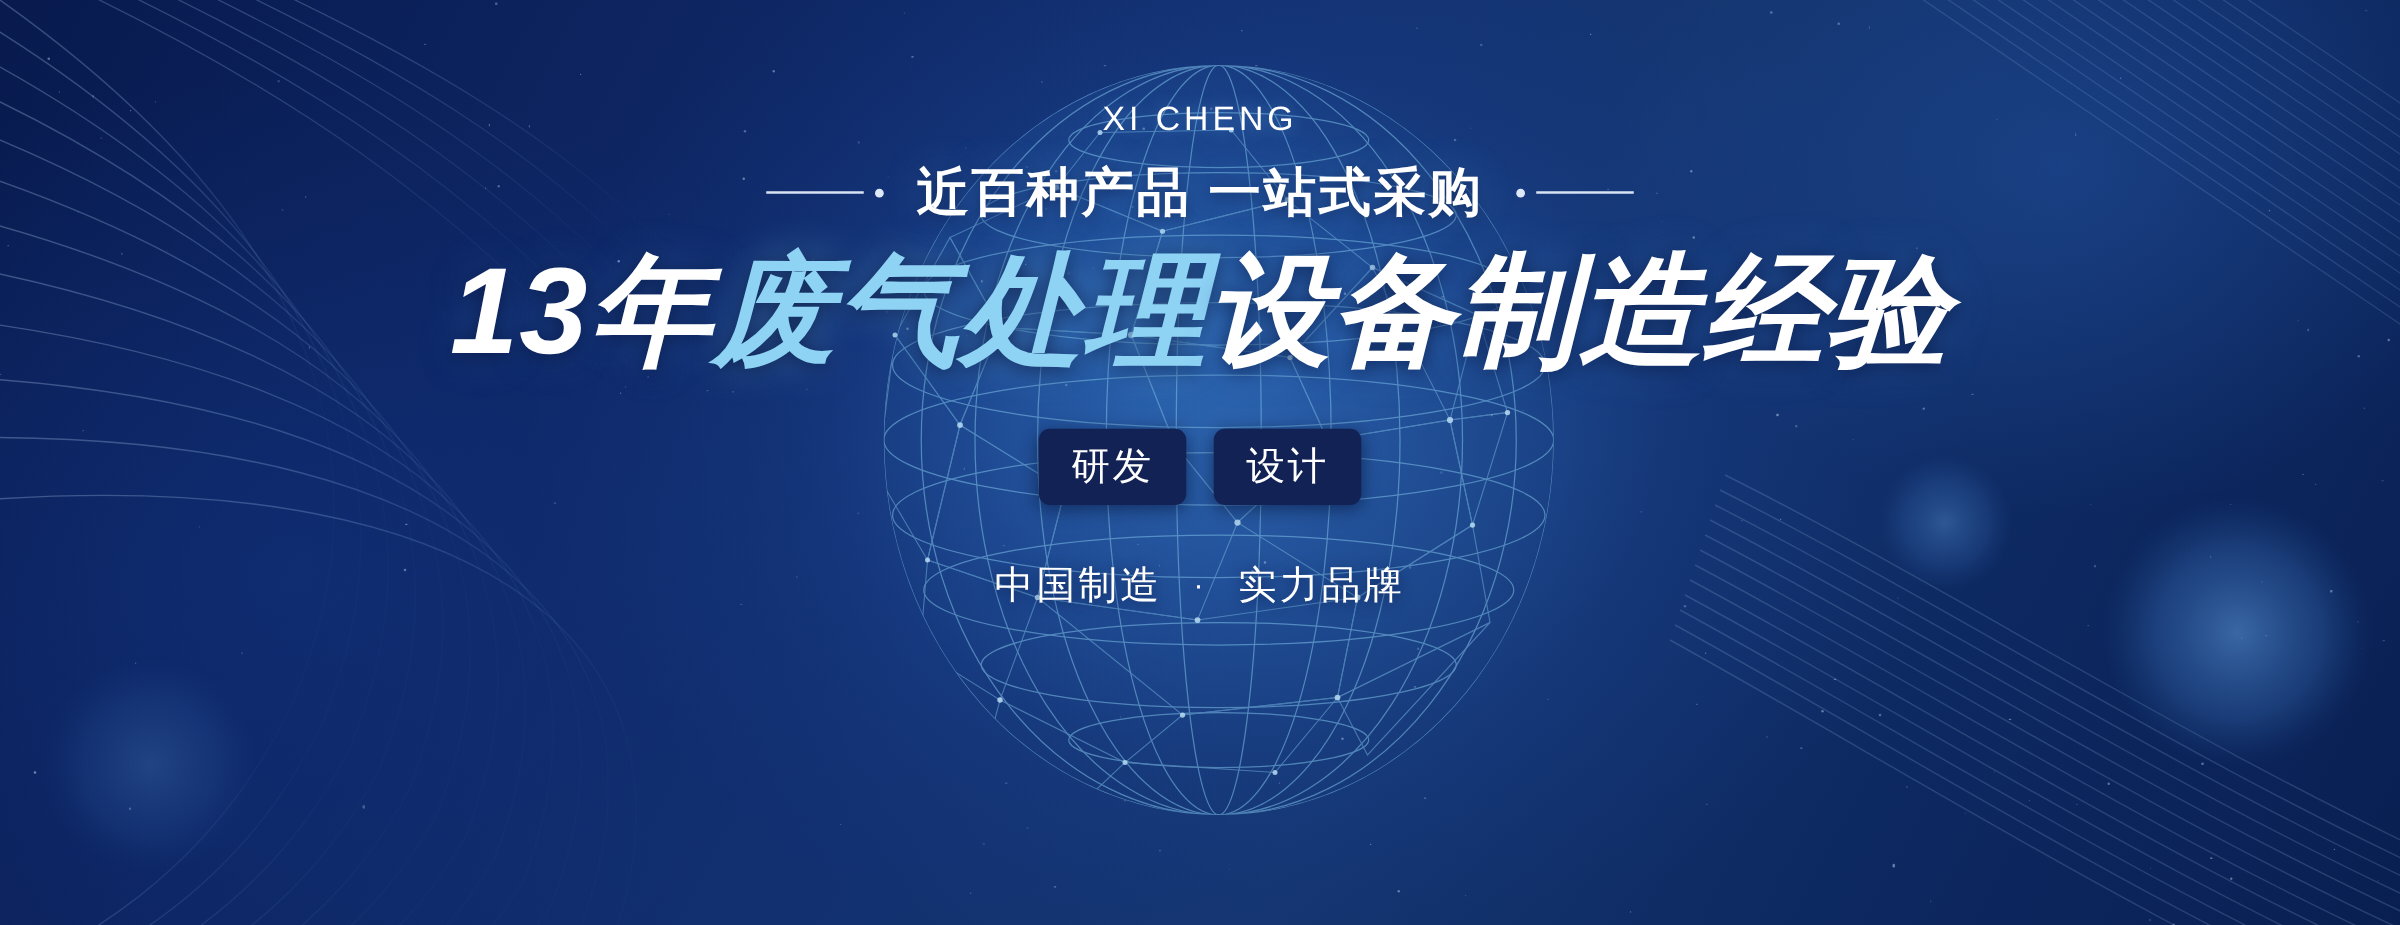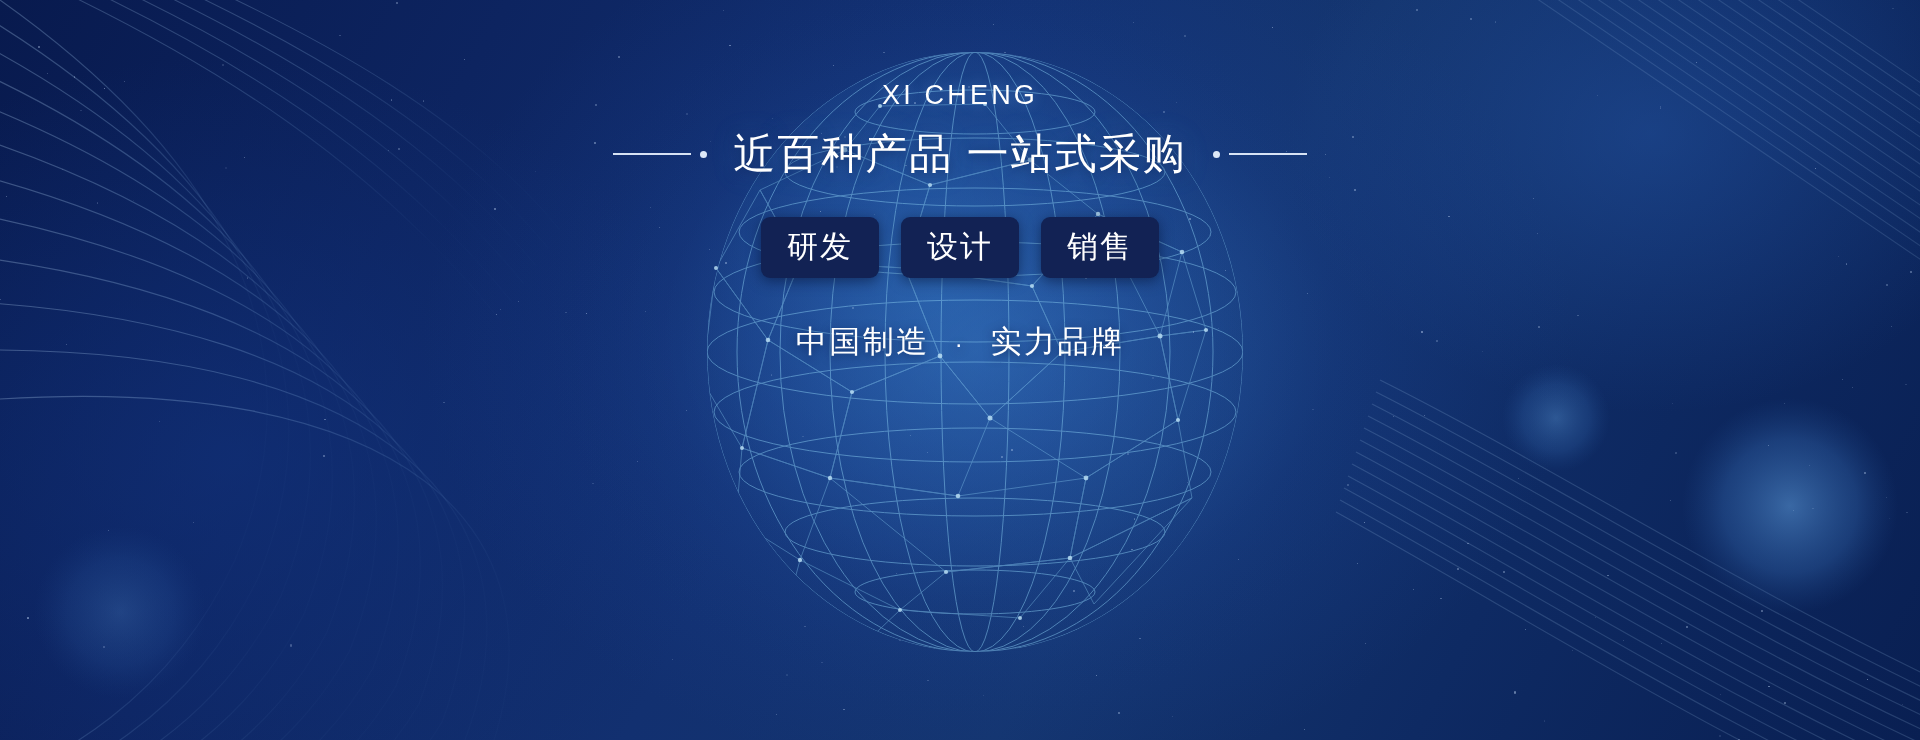--- a/index.html
+++ b/index.html
@@ -43,21 +43,21 @@
     display:flex; align-items:center; justify-content:center; gap:26px;
   }
   .orn{ display:flex; align-items:center; gap:9px; }
   .orn .bar{ display:block; width:78px; height:2px; background:#e8f2ff; opacity:.92; }
   .orn .dot{ display:block; width:7px; height:7px; border-radius:50%; background:#e8f2ff; opacity:.95; }
   .orn.right{ flex-direction:row; }
 
   .sub-text{
     color:#ffffff;
     font-size:42px;
-    font-weight:400;
+    font-weight:700;
     letter-spacing:2px;
     line-height:1;
     white-space:nowrap;
     text-shadow:0 2px 12px rgba(10,30,80,.75), 0 0 26px rgba(110,185,255,.35);
   }
 
   .headline{
     margin-top:22px;
     font-size:98px;
     font-weight:700;
@@ -498,26 +498,28 @@
         <span class="bar"></span>
         <span class="dot"></span>
       </span>
       <span class="sub-text">近百种产品 一站式采购</span>
       <span class="orn right">
         <span class="dot"></span>
         <span class="bar"></span>
       </span>
     </div>
 
+    <div class="headline">
+      <span>13年</span><span class="accent">废气处理</span><span>设备制造经验</span>
+    </div>
 
 
     <div class="pills">
       <div class="pill">研发</div>
       <div class="pill">设计</div>
-      <div class="pill">销售</div>
     </div>
 
     <div class="footer-line">
       <span>中国制造</span>
       <span class="sep">·</span>
       <span>实力品牌</span>
     </div>
 
   </div>
 </div>

